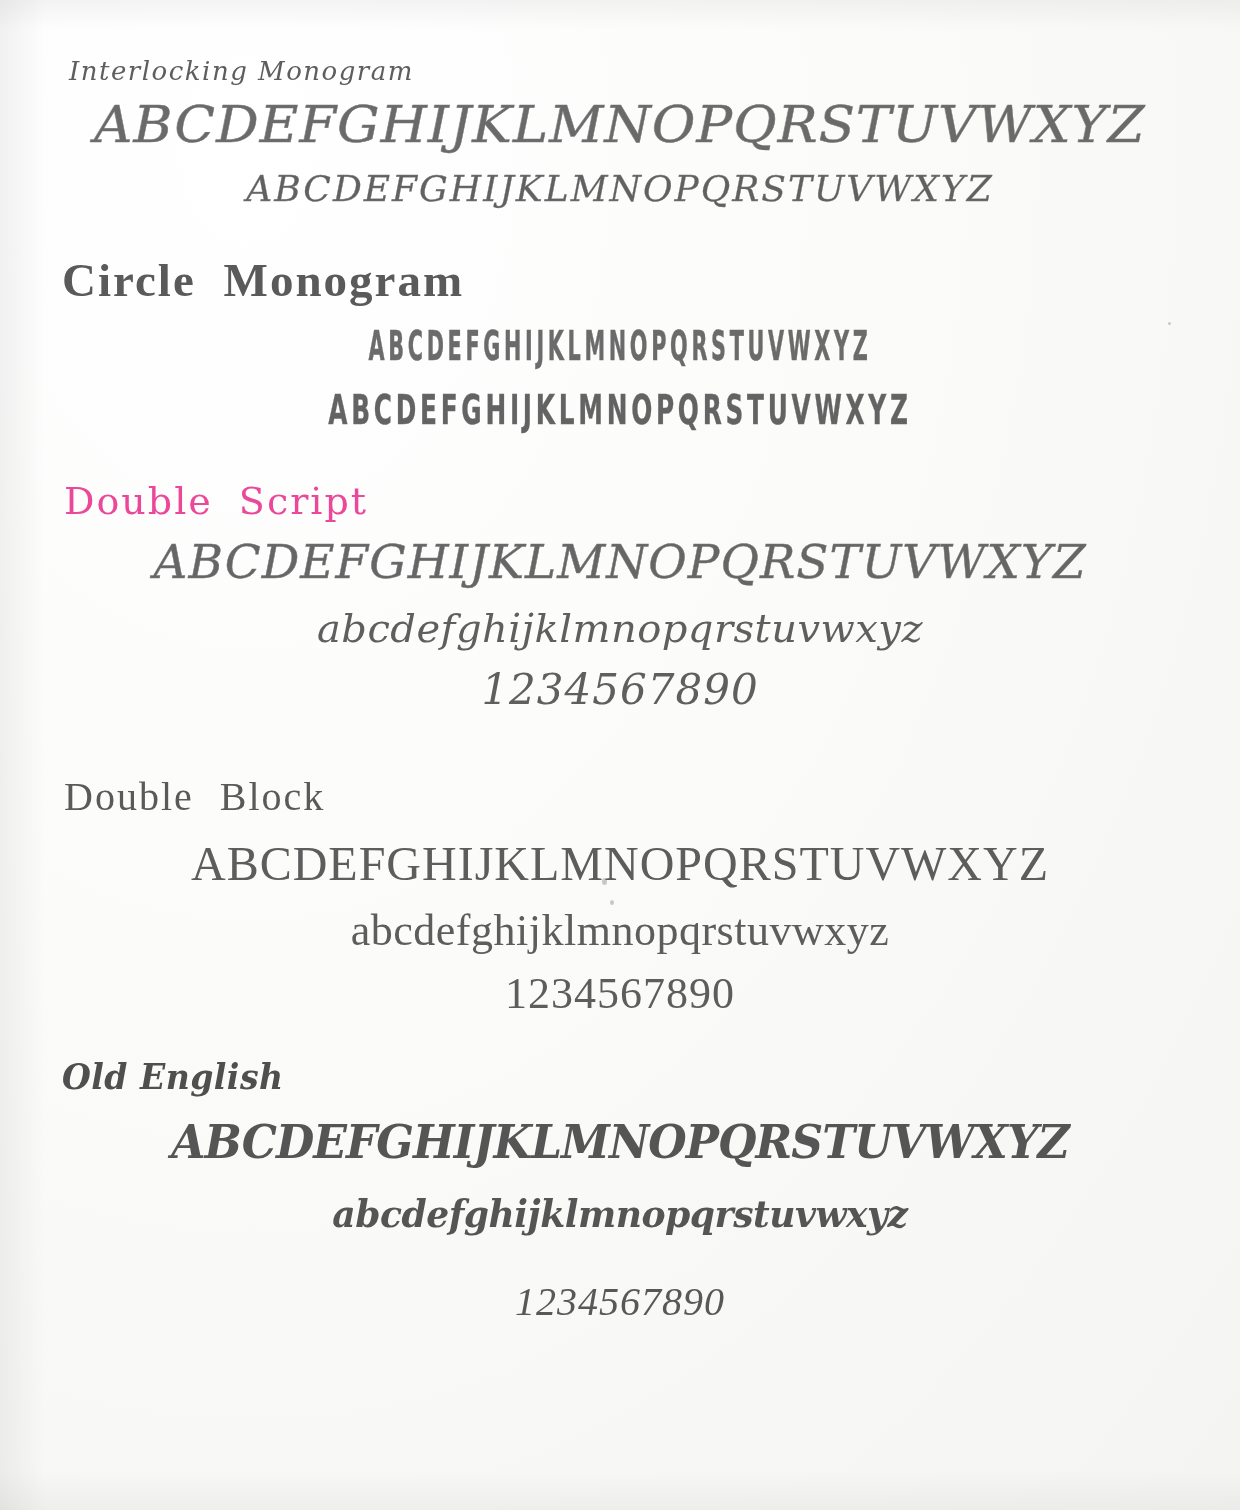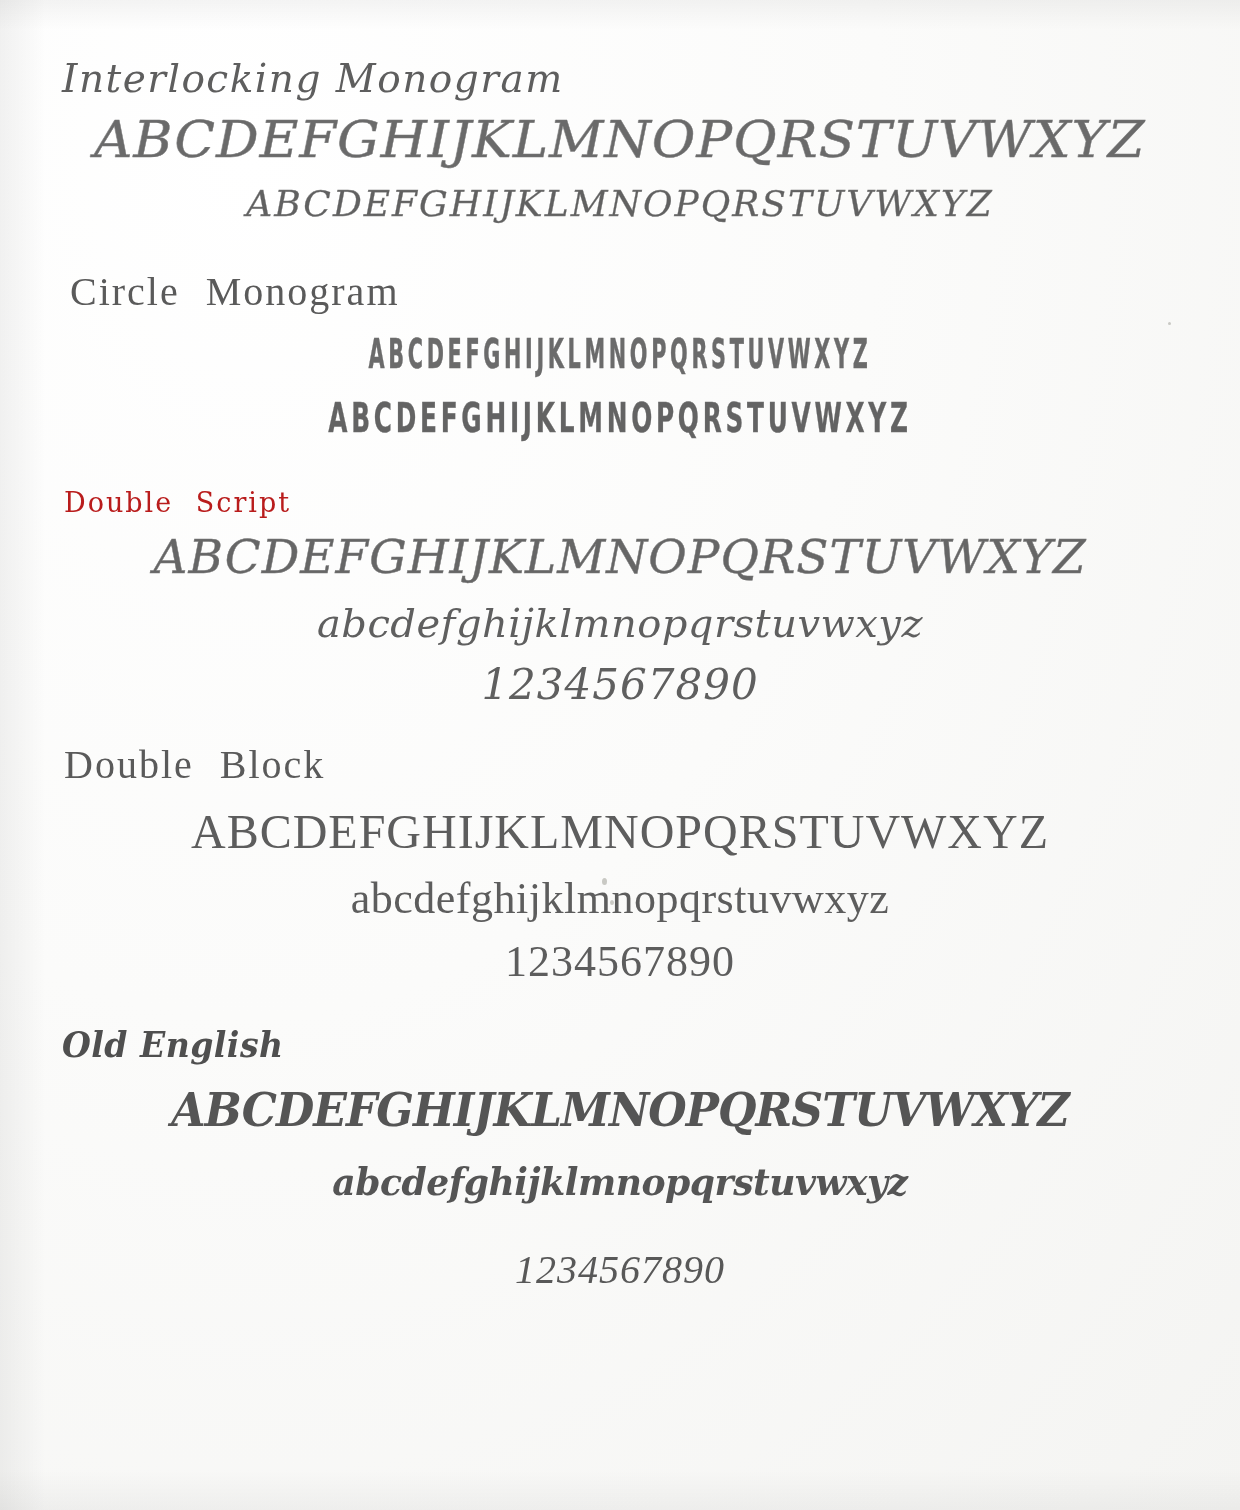--- a/index.html
+++ b/index.html
@@ -61,23 +61,23 @@
   .specimen {
     text-align: center;
     color: #555555;
     white-space: nowrap;
   }
 
   
   .blk-interlocking .style-title {
     font-family: "DejaVu Serif", serif;
     font-style: italic;
-    font-size: 39px;
+    font-size: 26px;
     letter-spacing: 1.5px;
-    margin-left: 2px;
+    margin-left: 9px;
     color: #5e5e5e;
   }
   .interlock-caps {
     font-family: "DejaVu Serif", serif;
     font-size: 50px;
     font-style: italic;
     letter-spacing: 1px;
     margin-top: 10px;
     color: #6a6a6a;
     text-shadow: 0.7px 0 0 rgba(255,255,255,0.9), -0.7px 0 0 rgba(120,120,120,0.35);
@@ -91,25 +91,26 @@
     letter-spacing: 2px;
     margin-top: 14px;
     color: #616161;
     -webkit-text-stroke: 0.3px #7d7d7d;
   }
 
   
   .blk-circle { margin-top: 44px; }
   .blk-circle .style-title {
     font-family: "Liberation Serif", serif;
-    font-size: 40px;
-    letter-spacing: 2px;
-    margin-left: 10px;
+    font-size: 47px;
+    letter-spacing: 2px;
+    margin-left: 2px;
     word-spacing: 14px;
     color: #5a5a5a;
+    font-weight: bold;
   }
   .circle-upper {
     font-family: "DejaVu Sans", sans-serif;
     font-size: 40px;
     font-weight: bold;
     letter-spacing: 7px;
     margin-top: 16px;
     color: #6b6b6b;
     transform: scaleX(0.52);
     -webkit-text-stroke: 0.5px #6f6f6f;
@@ -122,25 +123,25 @@
     margin-top: 18px;
     color: #636363;
     transform: scaleX(0.62);
     -webkit-text-stroke: 0.4px #707070;
   }
 
   
   .blk-dscript { margin-top: 46px; }
   .blk-dscript .style-title {
     font-family: "DejaVu Serif", serif;
-    font-size: 27px;
+    font-size: 38px;
     letter-spacing: 2px;
     word-spacing: 12px;
     margin-left: 4px;
-    color: #b91c1c;
+    color: #ec4899;
     font-style: normal;
   }
   .dscript-caps {
     font-family: "DejaVu Serif", serif;
     font-style: italic;
     font-size: 46px;
     letter-spacing: 1px;
     margin-top: 12px;
     color: #666666;
     -webkit-text-stroke: 0.45px #7b7b7b;
@@ -157,21 +158,21 @@
   .dscript-digits {
     font-family: "DejaVu Serif", serif;
     font-style: italic;
     font-size: 42px;
     letter-spacing: 1px;
     margin-top: 14px;
     color: #5f5f5f;
   }
 
   
-  .blk-dblock { margin-top: 32px; }
+  .blk-dblock { margin-top: 59px; }
   .blk-dblock .style-title {
     font-family: "Liberation Serif", serif;
     font-size: 40px;
     letter-spacing: 2px;
     word-spacing: 14px;
     margin-left: 4px;
     color: #5a5a5a;
   }
   .dblock-caps {
     font-family: "Liberation Serif", serif;

